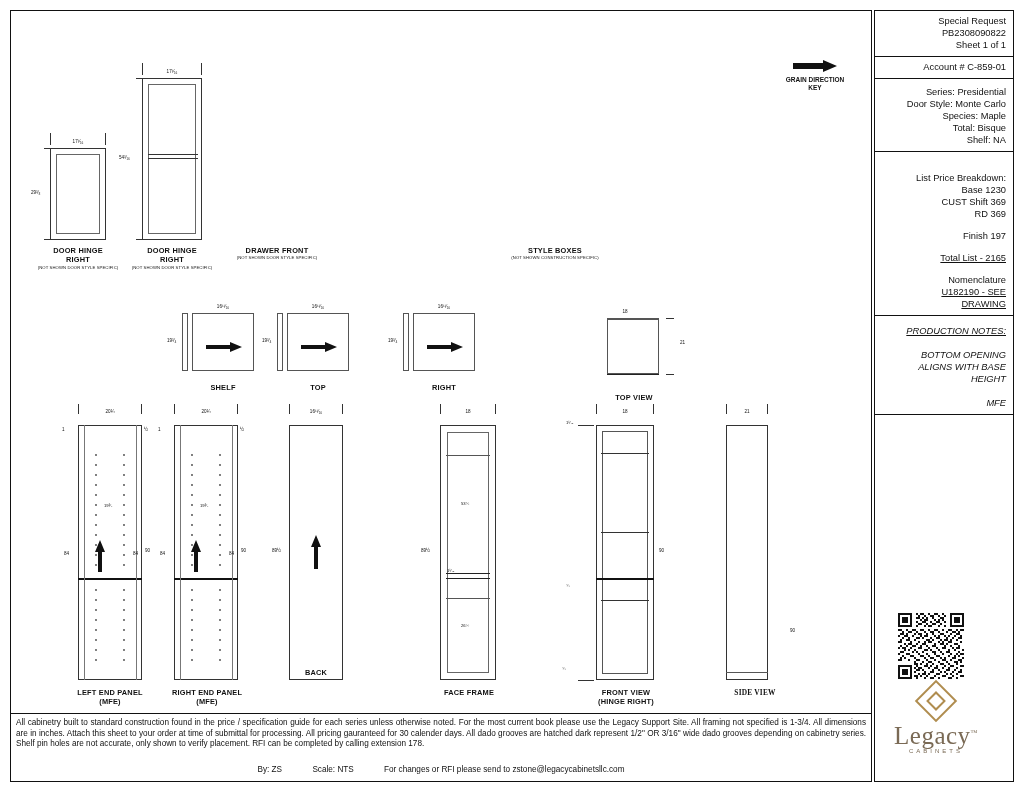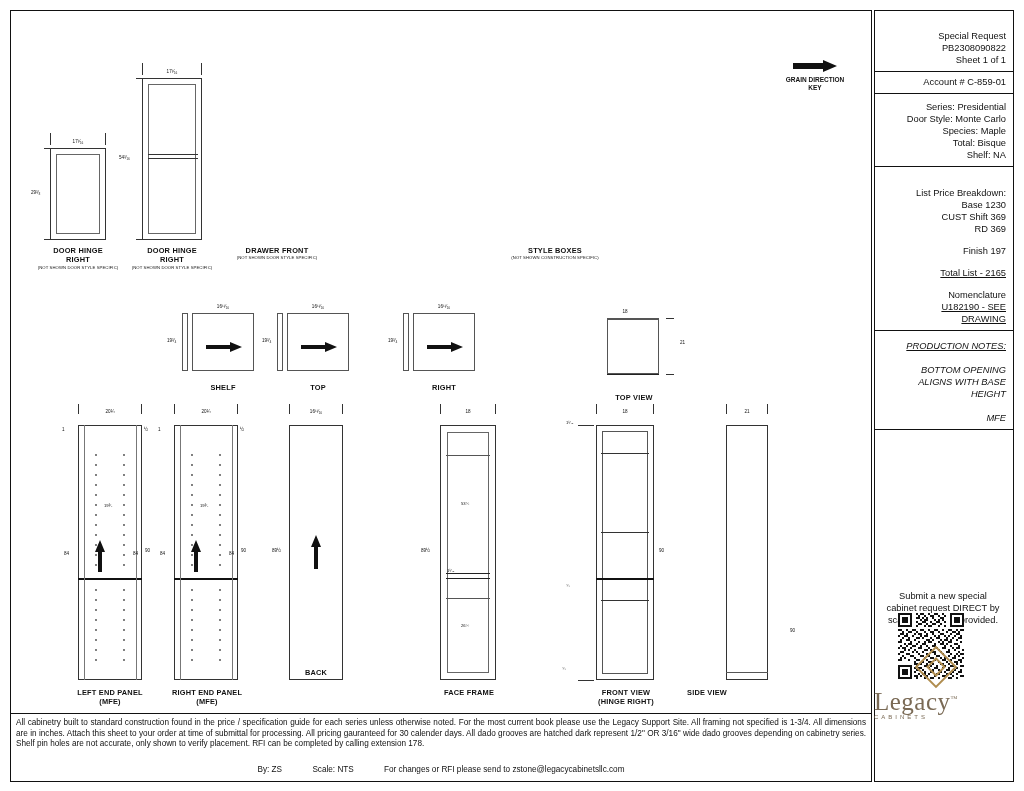--- a/index.html
+++ b/index.html
@@ -6,21 +6,21 @@
   body{width:1024px;height:791px;font-family:"Liberation Sans",sans-serif;color:#111;}
   #sheet{position:relative;width:1024px;height:791px;overflow:hidden;}
 
   
   .frame{position:absolute;border:1px solid #111;box-sizing:border-box;}
   #main-frame{left:10px;top:10px;width:862px;height:772px;}
   #side-frame{left:874px;top:10px;width:140px;height:772px;}
 
   
   .side-block{position:absolute;left:874px;width:140px;box-sizing:border-box;
-      border-bottom:1px solid #111;text-align:right;padding:20px 8px 5px 6px;
+      border-bottom:1px solid #111;text-align:right;padding:5px 8px 5px 6px;
       font-size:9.3px;line-height:12px;}
   .side-block.center{text-align:center;}
   .side-block .u{text-decoration:underline;}
   .side-block .line{display:block;}
 
   
   .lbl{position:absolute;font-size:7.4px;font-weight:bold;text-align:center;letter-spacing:.2px;}
   .sublbl{position:absolute;font-size:4.2px;text-align:center;letter-spacing:.1px;}
   .dim{position:absolute;font-size:4.6px;color:#111;text-align:center;white-space:nowrap;}
   .dimv{position:absolute;font-size:4.6px;color:#111;white-space:nowrap;}
@@ -38,21 +38,21 @@
 
   
   #grain{position:absolute;left:760px;top:60px;width:110px;text-align:center;}
   #grain .arrow{display:block;margin:0 auto 4px auto;}
   #grain .t{font-size:6.5px;font-weight:bold;line-height:8px;}
 
   
   #qr{position:absolute;left:898px;top:613px;width:66px;height:66px;}
 
   
-  #logo{position:absolute;left:874px;top:652px;width:124px;text-align:left;}
+  #logo{position:absolute;left:874px;top:686px;width:124px;text-align:center;}
   #logo .diamond{width:26px;height:26px;border:2px solid #b08d4f;transform:rotate(45deg);
      margin:0 auto 5px auto;position:relative;}
   #logo .diamond:after{content:"";position:absolute;left:6px;top:6px;width:10px;height:10px;border:2px solid #b08d4f;}
   #logo .name{font-family:"Liberation Serif",serif;font-size:25px;color:#7a6a55;letter-spacing:.5px;line-height:25px;}
   #logo .sub{font-size:6px;letter-spacing:3px;color:#7a6a55;}
   #logo .tm{font-size:7px;vertical-align:super;}
 
   .arrow-r{position:absolute;}
   .arrow-u{position:absolute;}
   .dots{position:absolute;}
@@ -101,25 +101,20 @@
   <div class="side-block" style="top:320px;font-style:italic;">
     <span class="line u">PRODUCTION NOTES:</span>
     <span class="line" style="height:12px;"></span>
     <span class="line">BOTTOM OPENING</span>
     <span class="line">ALIGNS WITH BASE</span>
     <span class="line">HEIGHT</span>
     <span class="line" style="height:12px;"></span>
     <span class="line">MFE</span>
   </div>
 
-  <div class="side-block center" style="top:570px;border-bottom:none;">
-    <span class="line">Submit a new special</span>
-    <span class="line">cabinet request DIRECT by</span>
-    <span class="line">scanning the QR provided.</span>
-  </div>
 
   <div id="qr">
     <svg width="66" height="66" viewBox="0 0 33 33" shape-rendering="crispEdges">
       <rect width="33" height="33" fill="#fff"></rect>
       <g fill="#111">
         <rect x="0" y="0" width="7" height="1"></rect>
           <rect x="0" y="6" width="7" height="1"></rect>
         <rect x="0" y="0" width="1" height="7"></rect>
           <rect x="6" y="0" width="1" height="7"></rect>
         <rect x="2" y="2" width="3" height="3"></rect>
@@ -630,21 +625,21 @@
   <div class="hair" style="left:578px;top:425px;width:16px;height:1px;"></div>
   <div class="hair" style="left:578px;top:680px;width:16px;height:1px;"></div>
   <div class="lbl" style="left:580px;top:688px;width:92px;">FRONT VIEW<br>(HINGE RIGHT)</div>
 
   <div class="box" style="left:726px;top:425px;width:42px;height:255px;"></div>
   <div class="hair" style="left:726px;top:672px;width:42px;height:1px;background:#555;"></div>
   <div class="dim" style="left:726px;top:409px;width:42px;">21</div>
   <div class="dimv" style="left:790px;top:628px;">90</div>
   <div class="hair" style="left:726px;top:404px;width:1px;height:10px;"></div>
   <div class="hair" style="left:767px;top:404px;width:1px;height:10px;"></div>
-  <div class="lbl" style="left:672px;top:688px;width:70px;">SIDE VIEW</div>
+  <div class="lbl" style="left:720px;top:688px;width:70px;font-family:Liberation Serif, serif;">SIDE VIEW</div>
 
   <div id="note">All cabinetry built to standard construction found in the price / specification guide for each series unless otherwise noted. For the most current book please use the Legacy Support Site. All framing not specified is 1-3/4. All dimensions are in inches. Attach this sheet to your order at time of submittal for processing. All pricing gauranteed for 30 calender days. All dado grooves are hatched dark represent 1/2" OR 3/16" wide dado grooves depending on cabinetry series. Shelf pin holes are not accurate, only shown to verify placement. RFI can be completed by calling extension 178.</div>
   <div id="byline">
     <span>By: ZS</span>
     <span>Scale: NTS</span>
     <span>For changes or RFI please send to zstone@legacycabinetsllc.com</span>
   </div>
 
 </div>
 

